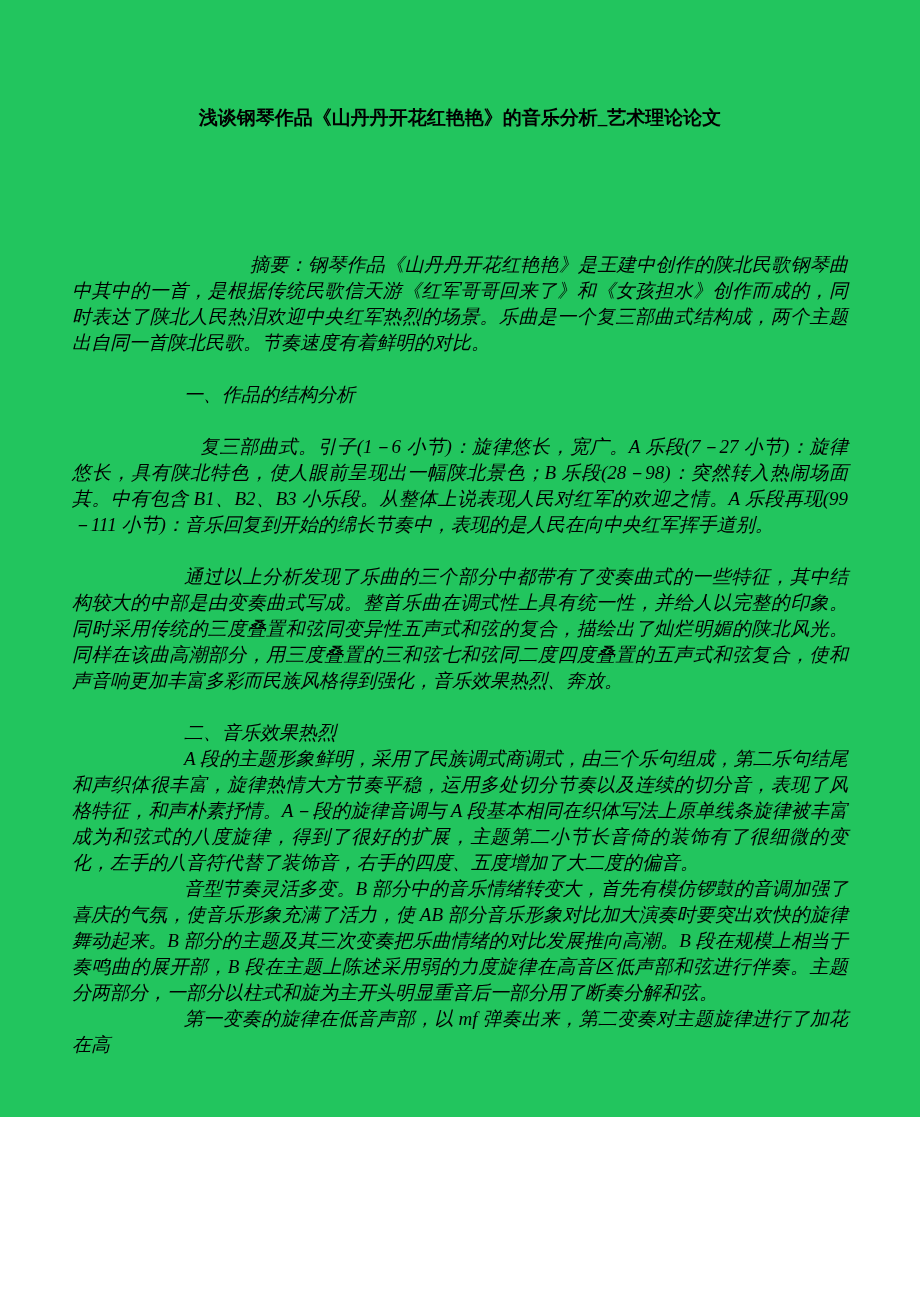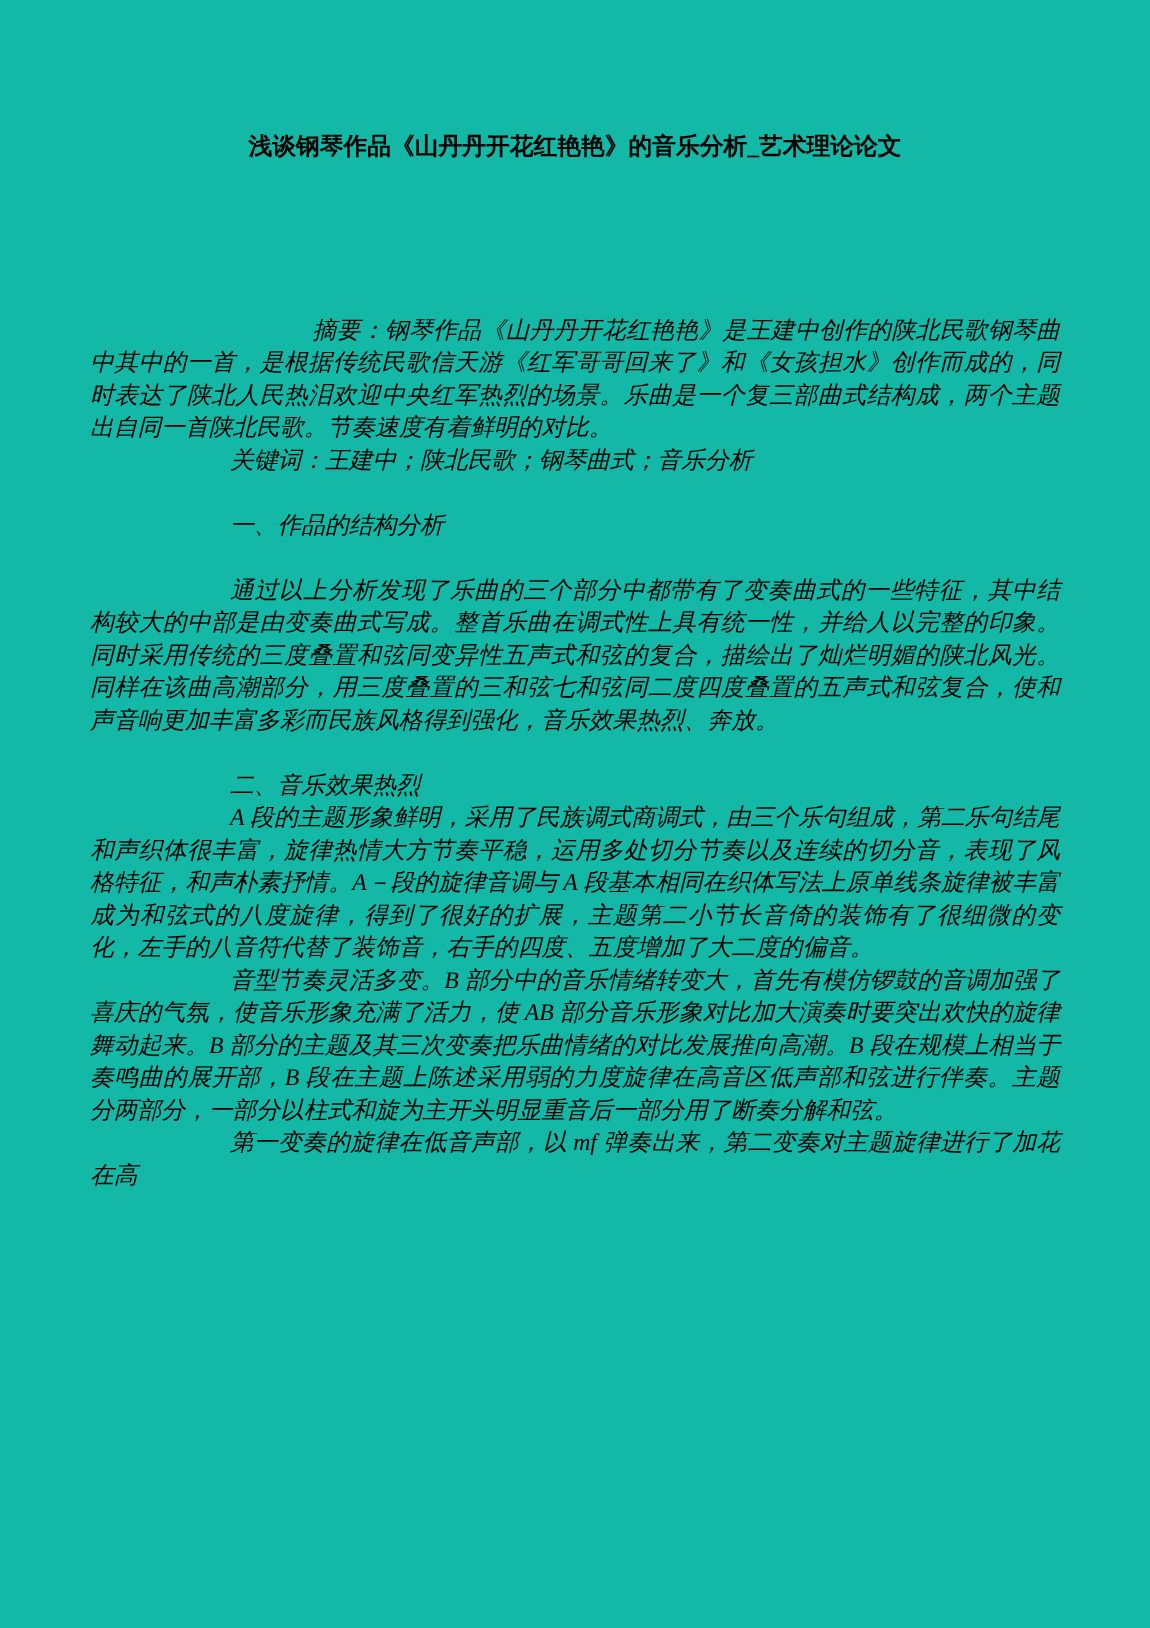--- a/index.html
+++ b/index.html
@@ -3,23 +3,23 @@
 <meta charset="utf-8">
 <style>
   html, body {
     margin: 0;
     padding: 0;
     background: #ffffff;
   }
   .page {
     position: relative;
     width: 920px;
-    height: 1302px;
+    height: 1117px;
     margin: 0 auto;
-    background: #14b8a6;
+    background: #22c55e;
     color: #000000;
     font-family: "Liberation Serif", "DejaVu Serif", serif;
     font-size: 19px;
     line-height: 26px;
     box-sizing: border-box;
     padding: 105px 72px 0 72px;
     overflow: hidden;
   }
   .doc-title {
     margin: 0;
@@ -43,24 +43,24 @@
 </style>
 </head>
 <body>
 
 <div class="page">
 
   <h1 class="doc-title">浅谈钢琴作品《山丹丹开花红艳艳》的音乐分析_艺术理论论文</h1>
 
   <p class="para abstract indent-lg">摘要：钢琴作品《山丹丹开花红艳艳》是王建中创作的陕北民歌钢琴曲中其中的一首，是根据传统民歌信天游《红军哥哥回来了》和《女孩担水》创作而成的，同时表达了陕北人民热泪欢迎中央红军热烈的场景。乐曲是一个复三部曲式结构成，两个主题出自同一首陕北民歌。节奏速度有着鲜明的对比。</p>
 
-  <p class="para indent-md">关键词：王建中；陕北民歌；钢琴曲式；音乐分析</p>
 
   <p class="para indent-md gap">一、作品的结构分析</p>
 
+  <p class="para indent-md2 gap">复三部曲式。引子(1－6 小节)：旋律悠长，宽广。A 乐段(7－27 小节)：旋律悠长，具有陕北特色，使人眼前呈现出一幅陕北景色；B 乐段(28－98)：突然转入热闹场面其。中有包含 B1、B2、B3 小乐段。从整体上说表现人民对红军的欢迎之情。A 乐段再现(99－111 小节)：音乐回复到开始的绵长节奏中，表现的是人民在向中央红军挥手道别。</p>
 
 
   <p class="para indent-md gap">通过以上分析发现了乐曲的三个部分中都带有了变奏曲式的一些特征，其中结构较大的中部是由变奏曲式写成。整首乐曲在调式性上具有统一性，并给人以完整的印象。同时采用传统的三度叠置和弦同变异性五声式和弦的复合，描绘出了灿烂明媚的陕北风光。同样在该曲高潮部分，用三度叠置的三和弦七和弦同二度四度叠置的五声式和弦复合，使和声音响更加丰富多彩而民族风格得到强化，音乐效果热烈、奔放。</p>
 
   <p class="para indent-md gap">二、音乐效果热烈</p>
 
 
   <p class="para indent-md">A 段的主题形象鲜明，采用了民族调式商调式，由三个乐句组成，第二乐句结尾和声织体很丰富，旋律热情大方节奏平稳，运用多处切分节奏以及连续的切分音，表现了风格特征，和声朴素抒情。A－段的旋律音调与 A 段基本相同在织体写法上原单线条旋律被丰富成为和弦式的八度旋律，得到了很好的扩展，主题第二小节长音倚的装饰有了很细微的变化，左手的八音符代替了装饰音，右手的四度、五度增加了大二度的偏音。</p>
 
   <p class="para indent-md">音型节奏灵活多变。B 部分中的音乐情绪转变大，首先有模仿锣鼓的音调加强了喜庆的气氛，使音乐形象充满了活力，使 AB 部分音乐形象对比加大演奏时要突出欢快的旋律舞动起来。B 部分的主题及其三次变奏把乐曲情绪的对比发展推向高潮。B 段在规模上相当于奏鸣曲的展开部，B 段在主题上陈述采用弱的力度旋律在高音区低声部和弦进行伴奏。主题分两部分，一部分以柱式和旋为主开头明显重音后一部分用了断奏分解和弦。</p>

